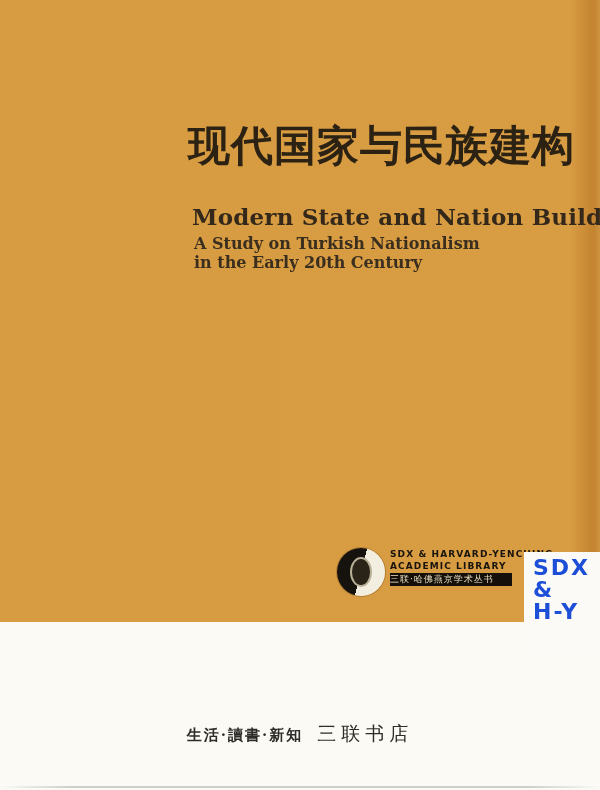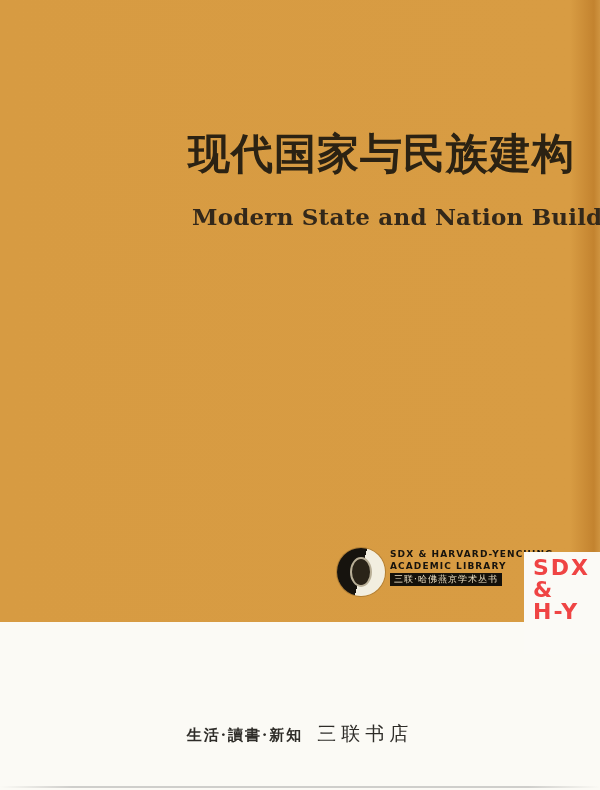--- a/index.html
+++ b/index.html
@@ -13,21 +13,21 @@
 
   
   .orange-panel {
     position:absolute; left:0; top:0;
     width:600px; height:622px;
     background:linear-gradient(90deg,#d79b42 0%, #d89c43 95%, #c3832f 99%, #cf9440 100%);
   }
 
   
   .main-title {
-    position:absolute; left:188px; top:126px;
+    position:absolute; left:188px; top:118px;
     font-size:42px; font-weight:bold;
     color:#2b2213; letter-spacing:1px;
     white-space:nowrap;
   }
   .sub-zh {
     position:absolute; left:193px; top:172px;
     font-size:26px; font-weight:500;
     color:#33291a; letter-spacing:0.5px;
     white-space:nowrap;
   }
@@ -67,35 +67,35 @@
     position:absolute; left:390px; top:549px;
     font-family:"DejaVu Sans","Liberation Sans",sans-serif;
   }
   .logo-line {
     font-size:9px; font-weight:bold;
     letter-spacing:1.1px; color:#17130d;
     white-space:nowrap; line-height:10px;
     margin-bottom:2px;
   }
   .logo-banner {
-    margin-top:2px; width:112px; height:13px;
+    margin-top:2px; width:122px; height:13px;
     background:#15110a; color:#ecdfc2;
     font-size:9px; line-height:13px; letter-spacing:1px;
-    text-align:center; white-space:nowrap;
+    white-space:nowrap;
   }
 
   
   .side-label {
     position:absolute; left:524px; top:552px;
     width:76px; height:102px;
     background:#fbfaf6;
     box-sizing:border-box;
     padding:5px 0 0 9px;
     font-family:"DejaVu Sans","Liberation Sans",sans-serif;
-    font-weight:bold; color:#ef4444;
+    font-weight:bold; color:#1d4ed8;
   }
   .side-label .lbl { font-size:22px; line-height:22px; letter-spacing:2px; }
 
   
   .publisher {
     position:absolute; left:0; top:721px; width:600px;
     text-align:center; color:#2e2c28; white-space:nowrap;
   }
   .pub-script { font-size:15px; letter-spacing:2px; margin-right:14px; font-weight:600; }
   .pub-name   { font-size:19px; letter-spacing:5px; font-weight:400; }
@@ -107,20 +107,24 @@
   }
 </style>
 </head>
 <body>
 
 <div class="orange-panel">
 
   <div class="main-title">现代国家与民族建构</div>
   <div class="title-en">Modern State and Nation Building:</div>
 
+  <div class="sub-en">
+    <div class="line">A Study on Turkish Nationalism</div>
+    <div class="line">in the Early 20th Century</div>
+  </div>
 
 
   <div class="emblem">
     <div class="emblem-oval"></div>
   </div>
 
   <div class="logo-text">
     <div class="logo-line">SDX &amp; HARVARD-YENCHING</div>
     <div class="logo-line">ACADEMIC LIBRARY</div>
     <div class="logo-banner">三联·哈佛燕京学术丛书</div>

